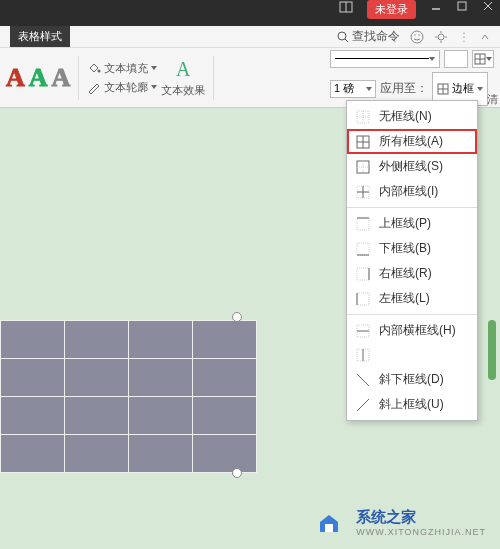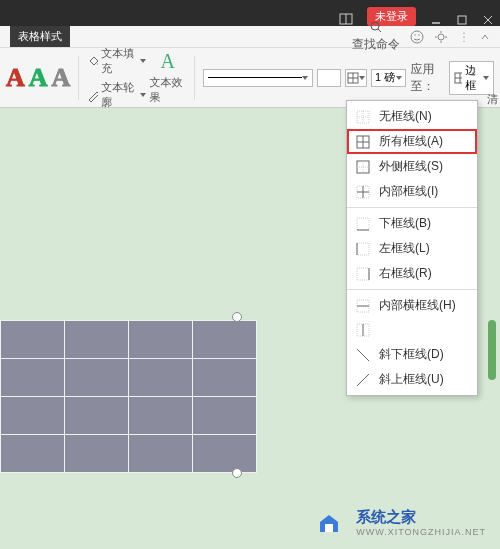--- a/index.html
+++ b/index.html
@@ -1,39 +1,39 @@
 <!DOCTYPE html>
 <html><head>
 <meta charset="utf-8">
 <style>
   * { box-sizing: border-box; margin: 0; padding: 0; font-family: "Microsoft YaHei", sans-serif; }
   body { width: 500px; height: 549px; background: #d7e8d6; overflow: hidden; position: relative; }
 
-  .titlebar { height: 26px; background: #2c2c2c; display: flex; align-items: flex-end; justify-content: flex-end; padding: 0 6px; gap: 14px; }
+  .titlebar { height: 26px; background: #2c2c2c; display: flex; align-items: flex-start; justify-content: flex-end; padding: 0 6px; gap: 14px; }
   .titlebar .login { background: #e34242; color: #fff; font-size: 11px; padding: 2px 8px; border-radius: 3px; }
   .titlebar svg, .titlebar .winicon { color: #ccc; }
 
   .ribbon-tab { height: 22px; background: #f5f5f5; display: flex; align-items: center; justify-content: space-between; padding: 0 10px; border-bottom: 1px solid #ddd; gap: 44px; }
   .ribbon-tab .tab-active { background: #3a3a3a; color: #fff; font-size: 11px; padding: 3px 8px; }
   .ribbon-tab .right { display: flex; align-items: center; gap: 10px; font-size: 12px; color: #555; }
-  .search { display: flex; align-items: center; gap: 3px; flex-direction: column; }
+  .search { display: flex; align-items: center; gap: 3px; }
 
   .toolbar { height: 60px; background: #f5f5f5; display: flex; align-items: center; padding: 0 6px; border-bottom: 1px solid #ccc; gap: 4px; }
   .aa-group { display: flex; gap: 4px; align-items: center; }
   .aa { font-family: serif; font-size: 26px; font-weight: bold; -webkit-text-stroke: 1px; }
   .aa1 { color: #c0392b; }
   .aa2 { color: #27ae60; }
   .aa3 { color: #888; }
   .divider { width: 1px; height: 44px; background: #ddd; margin: 0 4px; }
   .fill-group { display: flex; flex-direction: column; gap: 4px; font-size: 11px; color: #555; align-items: center; }
   .fill-group .row { display: flex; align-items: center; gap: 3px; }
   .text-effect { display: flex; flex-direction: column; align-items: center; font-size: 11px; color: #555; gap: 2px; }
   .text-effect .A { font-family: serif; font-size: 20px; color: #4a7; }
 
-  .border-area { margin-left: auto; display: flex; gap: 4px; }
+  .border-area { margin-left: auto; display: flex; flex-direction: column; gap: 4px; }
   .border-row { display: flex; align-items: center; gap: 4px; }
   .line-style { width: 110px; height: 18px; border: 1px solid #bbb; background: #fff; display:flex; align-items:center; padding:0 4px;}
   .line-style .line { flex:1; height:1px; background:#000;}
   .size-sel { width: 46px; height: 18px; border: 1px solid #bbb; background: #fff; font-size: 11px; display:flex; align-items:center; justify-content:space-between; padding:0 3px;}
   .apply-label { font-size: 12px; color: #555; }
   .border-btn { height: 34px; border: 1px solid #bbb; background: #fff; font-size: 11px; display: flex; align-items: center; gap: 3px; padding: 0 4px; }
   .color-sel { width: 24px; height: 18px; border: 1px solid #bbb; background: #fff; }
   .small-btn { width: 22px; height:18px; border:1px solid #bbb; background:#fff; display:flex; align-items:center; justify-content:center;}
 
   .clear { position:absolute; right:2px; top:92px; font-size:11px; color:#555; }
@@ -217,42 +217,51 @@
           <line x1="7" y1="1" x2="7" y2="13" stroke="#666" stroke-width="1"></line>
         </svg>
       </span>
       <span>内部框线(I)</span>
     </div>
     <div class="sep"></div>
     <div class="item">
       <span class="icon-box">
         <svg width="14" height="14">
           <rect x="1" y="1" width="12" height="12" fill="none" stroke="#ccc" stroke-dasharray="1,1"></rect>
+          <line x1="1" y1="1" x2="13" y2="1" stroke="#666" stroke-width="1"></line>
+        </svg>
+      </span>
+      <span>上框线(P)</span>
+    </div>
+    <div class="item">
+      <span class="icon-box">
+        <svg width="14" height="14">
+          <rect x="1" y="1" width="12" height="12" fill="none" stroke="#ccc" stroke-dasharray="1,1"></rect>
           <line x1="1" y1="13" x2="13" y2="13" stroke="#666" stroke-width="1"></line>
         </svg>
       </span>
       <span>下框线(B)</span>
     </div>
     <div class="item">
       <span class="icon-box">
         <svg width="14" height="14">
           <rect x="1" y="1" width="12" height="12" fill="none" stroke="#ccc" stroke-dasharray="1,1"></rect>
+          <line x1="13" y1="1" x2="13" y2="13" stroke="#666" stroke-width="1"></line>
+        </svg>
+      </span>
+      <span>右框线(R)</span>
+    </div>
+    <div class="item">
+      <span class="icon-box">
+        <svg width="14" height="14">
+          <rect x="1" y="1" width="12" height="12" fill="none" stroke="#ccc" stroke-dasharray="1,1"></rect>
           <line x1="1" y1="1" x2="1" y2="13" stroke="#666" stroke-width="1"></line>
         </svg>
       </span>
       <span>左框线(L)</span>
-    </div>
-    <div class="item">
-      <span class="icon-box">
-        <svg width="14" height="14">
-          <rect x="1" y="1" width="12" height="12" fill="none" stroke="#ccc" stroke-dasharray="1,1"></rect>
-          <line x1="13" y1="1" x2="13" y2="13" stroke="#666" stroke-width="1"></line>
-        </svg>
-      </span>
-      <span>右框线(R)</span>
     </div>
     <div class="sep"></div>
     <div class="item">
       <span class="icon-box">
         <svg width="14" height="14">
           <rect x="1" y="1" width="12" height="12" fill="none" stroke="#ccc" stroke-dasharray="1,1"></rect>
           <line x1="1" y1="7" x2="13" y2="7" stroke="#666" stroke-width="1"></line>
         </svg>
       </span>
       <span>内部横框线(H)</span>

